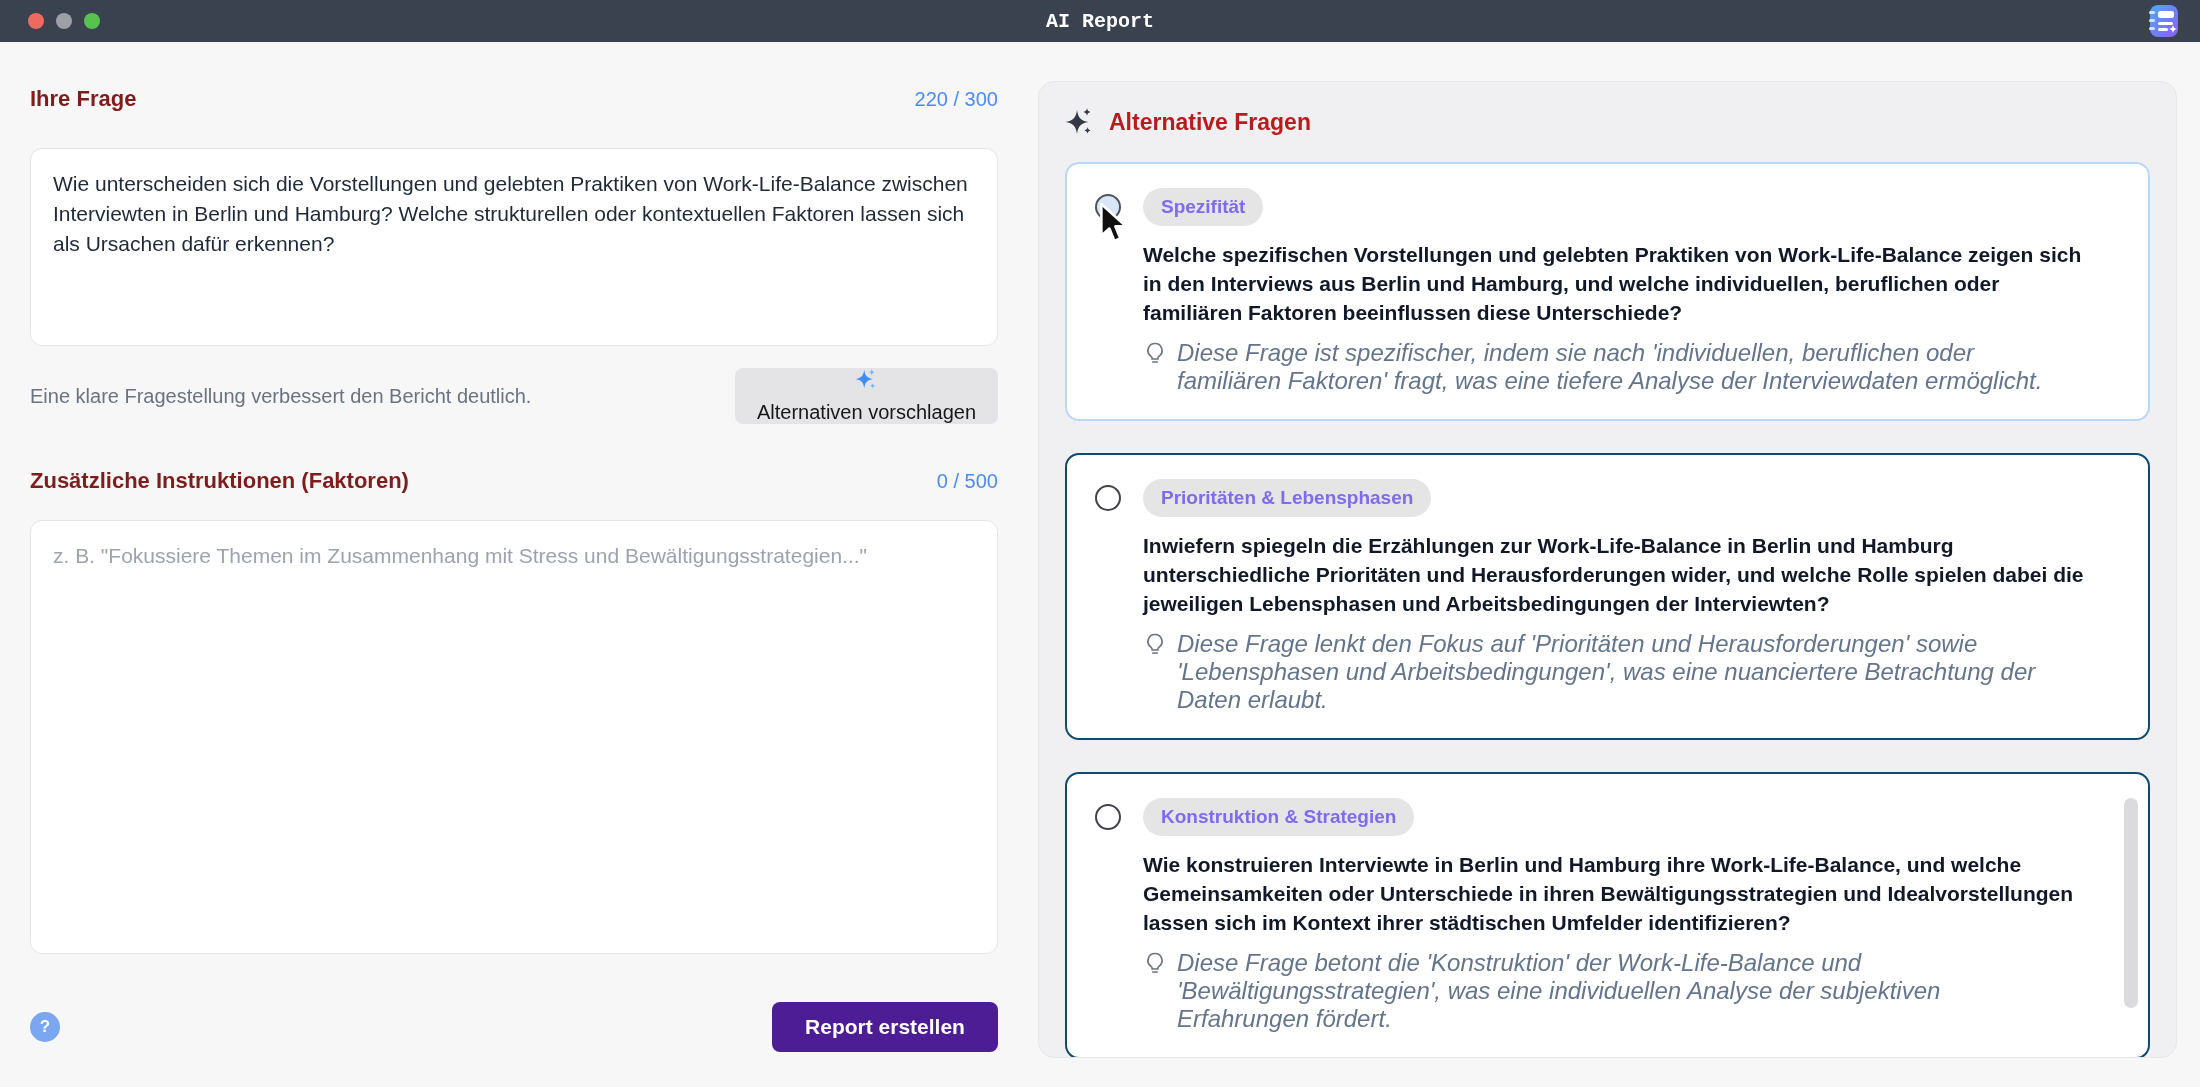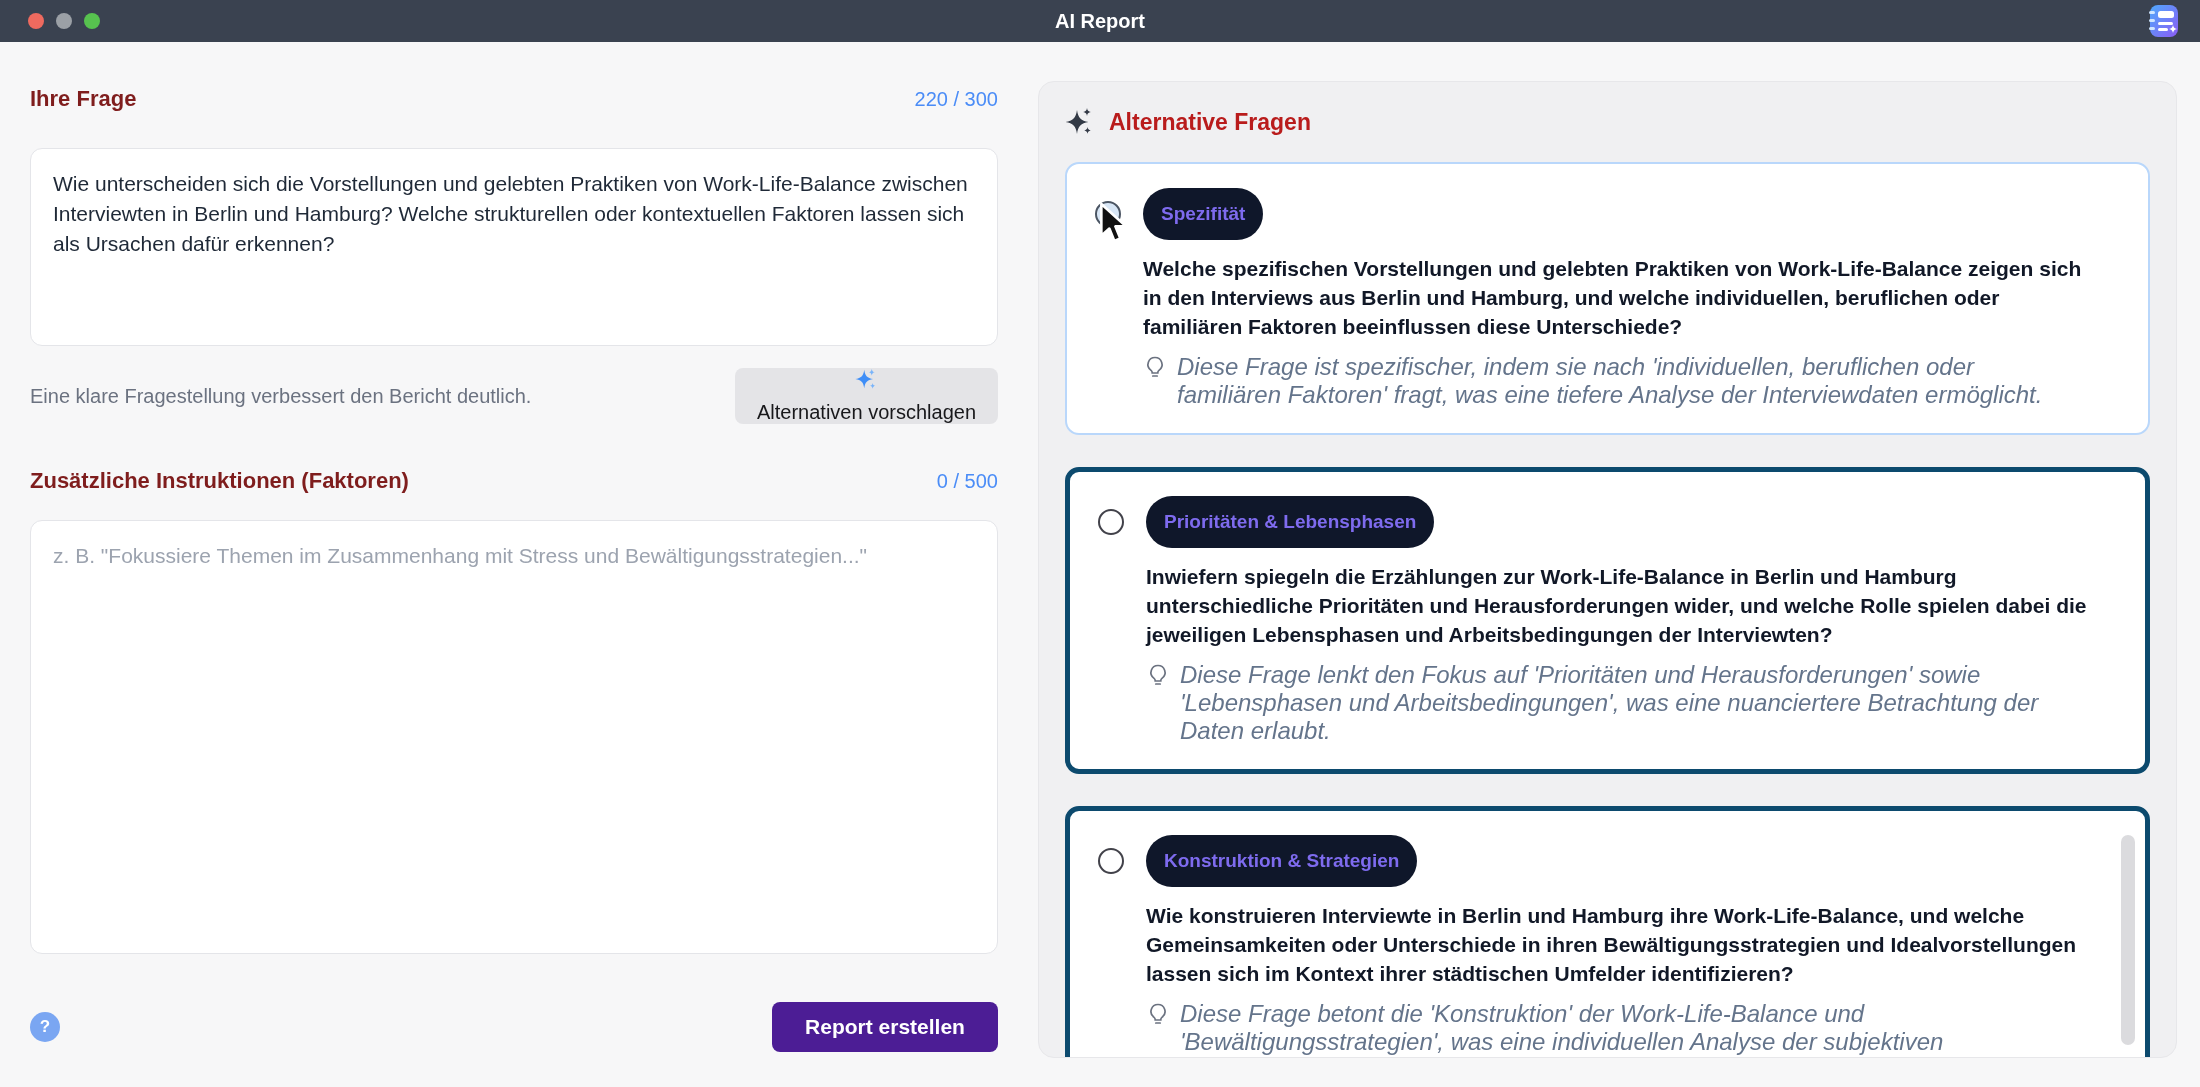--- a/index.html
+++ b/index.html
@@ -7,21 +7,21 @@
   body {
     font-family:"Liberation Sans", sans-serif;
     background:#f7f7f8;
     position:relative;
     color:#1a1a1a;
   }
 
   
   .titlebar {
     position:absolute; top:0; left:0; width:2200px; height:42px;
-    background:#3a4250; display:flex; align-items:center; justify-content:center;
+    background:#3a4250; display:flex; align-items:center; justify-content:center;font-family:Liberation Mono, monospace;
   }
   .traffic { position:absolute; left:28px; top:0; height:42px; display:flex; align-items:center; gap:12px; }
   .dot { width:16px; height:16px; border-radius:50%; }
   .dot.red { background:#ee6a5f; }
   .dot.gray { background:#9ba0a6; }
   .dot.green { background:#57c24f; }
   .titlebar-title { color:#ffffff; font-size:20px; font-weight:700; }
   .app-icon { position:absolute; right:18px; top:3px; width:36px; height:36px; }
 
   
@@ -68,34 +68,34 @@
   
   .alt-panel {
     position:absolute; left:1038px; top:81px; width:1139px; height:977px;
     background:#f0f0f2; border:1px solid #e7e7ea; border-radius:16px;
     padding:24px 26px; overflow:hidden;
   }
   .alt-header { display:flex; align-items:center; gap:14px; height:32px; margin-bottom:24px; }
   .alt-title { font-size:23px; font-weight:700; color:#b91c1c; }
 
   .alt-card {
-    position:relative; background:#ffffff; border:5px solid #0c4a6e;
+    position:relative; background:#ffffff; border:2px solid #0c4a6e;
     border-radius:14px; padding:24px 28px;
   }
   .alt-card.selected { border:2px solid #b9d7fb; }
   .alt-card + .alt-card { margin-top:32px; }
   .card-top { display:flex; align-items:center; gap:22px; margin-bottom:14px; }
   .radio {
     width:26px; height:26px; border-radius:50%;
     border:2px solid #42424a; background:#ffffff; flex:0 0 auto; cursor:pointer;
   }
   .radio.hover { background:#d8e6f5; border-color:#4b5563; }
   .badge {
-    display:inline-block; background:#0f172a; color:#7e6bee;
-    font-size:19px; font-weight:600; padding:15px 18px; border-radius:999px;
+    display:inline-block; background:#e5e5e5; color:#7e6bee;
+    font-size:19px; font-weight:600; padding:8px 18px; border-radius:999px;
   }
   .card-question {
     margin-left:48px; font-size:21px; font-weight:700;
     line-height:29px; color:#111827; max-width:960px; margin-bottom:12px;
   }
   .card-expl { margin-left:48px; display:flex; gap:10px; max-width:930px; }
   .bulb { flex:0 0 auto; margin-top:2px; }
   .expl-text { font-size:24px; font-style:italic; color:#64748b; line-height:28px; }
 
   .card-scrollbar {

